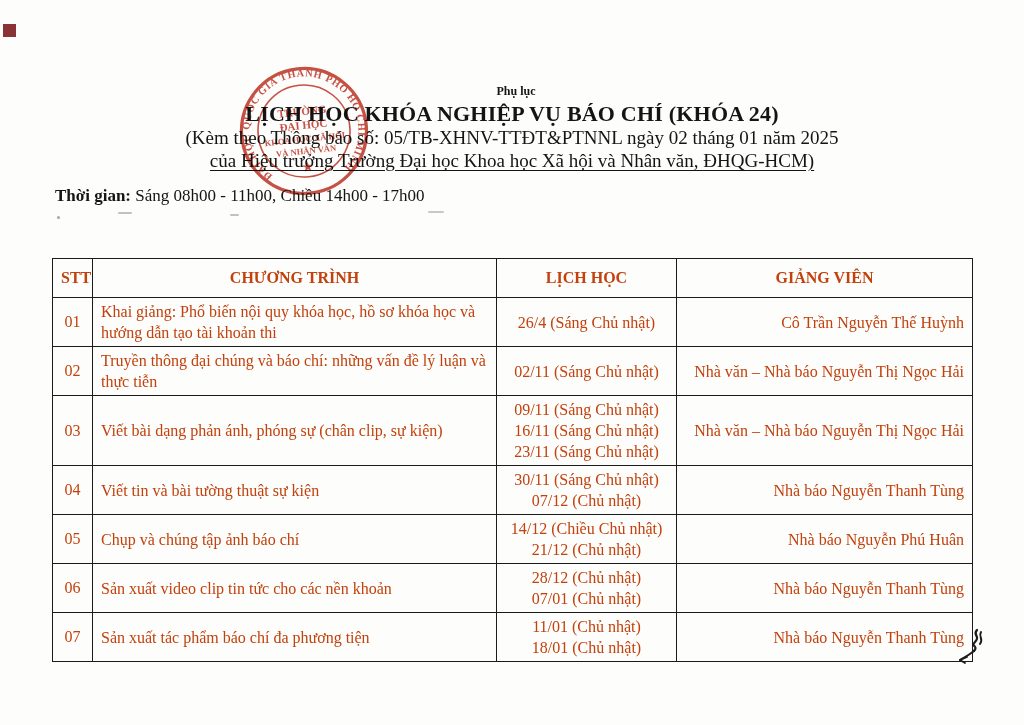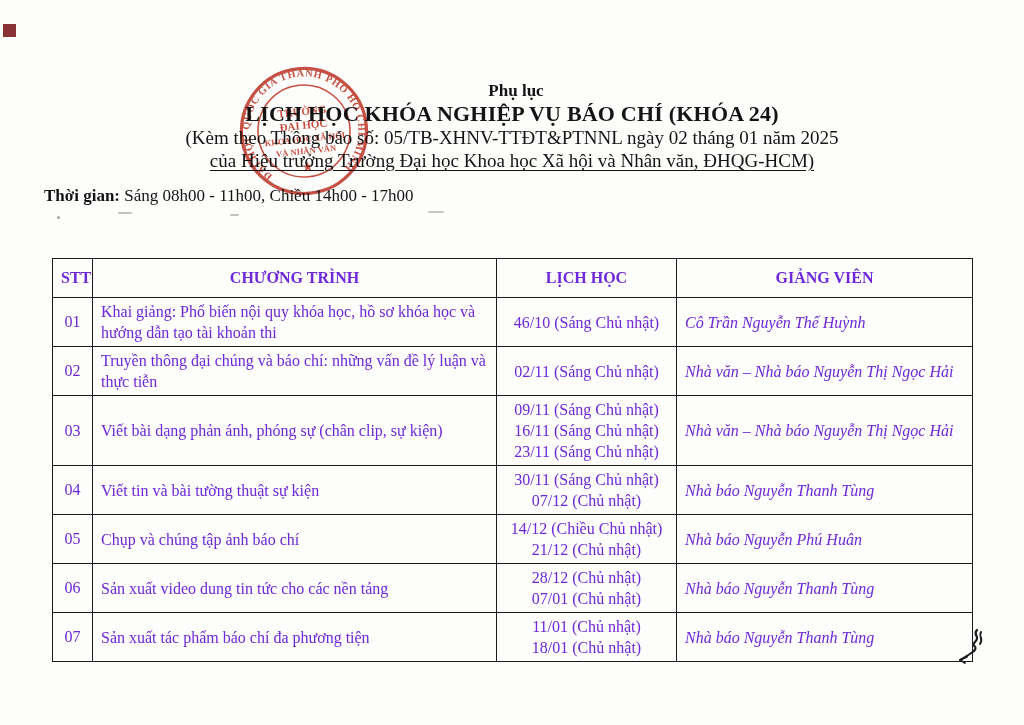--- a/index.html
+++ b/index.html
@@ -4,57 +4,57 @@
 <style>
   html,body{margin:0;padding:0;}
   body{
     width:1024px;height:725px;position:relative;overflow:hidden;
     background:#fdfdfc;color:#141414;
     font-family:"Liberation Serif","DejaVu Serif",serif;
     -webkit-font-smoothing:antialiased;
   }
   
   .header-block{position:absolute;top:80px;left:0;width:1024px;text-align:center;}
-  .appendix{font-weight:bold;font-size:17px;line-height:22px;margin-left:8px;}
+  .appendix{font-weight:bold;font-size:12px;line-height:22px;margin-left:8px;}
   .doc-title{font-weight:bold;font-size:22px;line-height:24px;letter-spacing:.2px;}
   .doc-sub{font-size:19px;line-height:23px;}
   .doc-sub.u{text-decoration:underline;text-underline-offset:3px;}
   
-  .time-line{position:absolute;top:186px;left:44px;font-size:17px;}
+  .time-line{position:absolute;top:186px;left:55px;font-size:17px;}
   .time-line b{font-weight:bold;}
   
   .stamp{position:absolute;left:237px;top:63px;width:134px;height:136px;
          mix-blend-mode:multiply;opacity:.88;pointer-events:none;}
   
   .corner-square{position:absolute;left:3px;top:24px;width:13px;height:13px;
                  background:#7d1d21;opacity:.9;}
   
   .artifact{position:absolute;background:#777;opacity:.45;border-radius:1px;}
   .a-dot{left:57px;top:216px;width:3px;height:3px;border-radius:50%;opacity:.65;}
   .a-d1{left:118px;top:212px;width:14px;height:2px;}
   .a-d2{left:230px;top:214px;width:9px;height:2px;}
   .a-d3{left:428px;top:211px;width:16px;height:2px;opacity:.4;}
   
   table.sched{
     position:absolute;left:52px;top:258px;width:920px;
     border-collapse:collapse;table-layout:fixed;
-    font-size:16px;color:#6d28d9;
+    font-size:16px;color:#c2410c;
   }
   table.sched th,table.sched td{
     border:1.6px solid #1b1b1b;vertical-align:middle;
     padding:3px 8px;overflow:hidden;
   }
   table.sched th{font-weight:bold;text-align:center;font-size:16px;}
   thead tr{height:39px;}
   .col-stt{width:40px;}  .col-prog{width:404px;}
   .col-sched{width:180px;} .col-lect{width:296px;}
   td.c-stt{text-align:center;}
   td.c-prog{text-align:left;line-height:21px;padding-left:10px;padding-right:12px;margin-left:25px;}
   td.c-sched{text-align:center;white-space:pre-line;line-height:21px;}
-  td.c-lect{text-align:left;line-height:21px;font-style:italic;}
+  td.c-lect{text-align:right;line-height:21px;}
   tr.rh1{height:44px;} tr.rh2{height:45px;} tr.rh3{height:63px;}
   tr.rh4{height:46px;} tr.rh5{height:47px;padding-left:8px;} tr.rh6{height:47px;} tr.rh7{height:48px;}
   
   .paraph{position:absolute;left:950px;top:626px;width:42px;height:42px;pointer-events:none;}
 </style>
 </head>
 <body>
 
 <div class="corner-square"></div>
 
@@ -105,21 +105,21 @@
       <th>STT</th>
       <th>CHƯƠNG TRÌNH</th>
       <th>LỊCH HỌC</th>
       <th>GIẢNG VIÊN</th>
     </tr>
   </thead>
   <tbody>
     <tr class="rh1">
       <td class="c-stt">01</td>
       <td class="c-prog">Khai giảng: Phổ biến nội quy khóa học, hồ sơ khóa học và hướng dẫn tạo tài khoản thi</td>
-      <td class="c-sched">46/10 (Sáng Chủ nhật)</td>
+      <td class="c-sched">26/4 (Sáng Chủ nhật)</td>
       <td class="c-lect">Cô Trần Nguyễn Thế Huỳnh</td>
     </tr>
     <tr class="rh2">
       <td class="c-stt">02</td>
       <td class="c-prog">Truyền thông đại chúng và báo chí: những vấn đề lý luận và thực tiễn</td>
       <td class="c-sched">02/11 (Sáng Chủ nhật)</td>
       <td class="c-lect">Nhà văn – Nhà báo Nguyễn Thị Ngọc Hải</td>
     </tr>
     <tr class="rh3">
       <td class="c-stt">03</td>
@@ -138,21 +138,21 @@
     </tr>
     <tr class="rh5">
       <td class="c-stt">05</td>
       <td class="c-prog">Chụp và chúng tập ảnh báo chí</td>
       <td class="c-sched">14/12 (Chiều Chủ nhật)
 21/12 (Chủ nhật)</td>
       <td class="c-lect">Nhà báo Nguyễn Phú Huân</td>
     </tr>
     <tr class="rh6">
       <td class="c-stt">06</td>
-      <td class="c-prog">Sản xuất video dung tin tức cho các nền tảng</td>
+      <td class="c-prog">Sản xuất video clip tin tức cho các nền khoản</td>
       <td class="c-sched">28/12 (Chủ nhật)
 07/01 (Chủ nhật)</td>
       <td class="c-lect">Nhà báo Nguyễn Thanh Tùng</td>
     </tr>
     <tr class="rh7">
       <td class="c-stt">07</td>
       <td class="c-prog">Sản xuất tác phẩm báo chí đa phương tiện</td>
       <td class="c-sched">11/01 (Chủ nhật)
 18/01 (Chủ nhật)</td>
       <td class="c-lect">Nhà báo Nguyễn Thanh Tùng</td>

